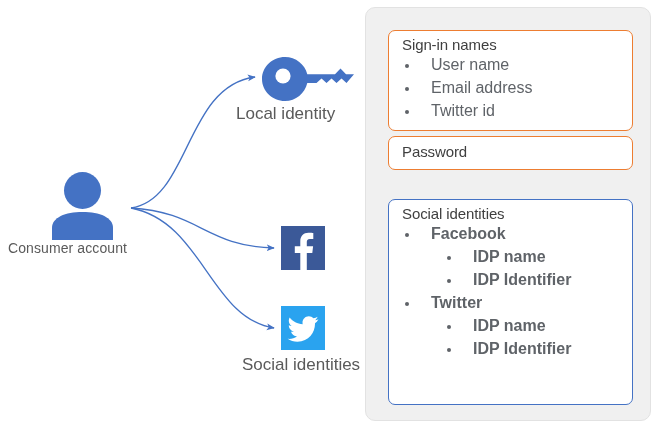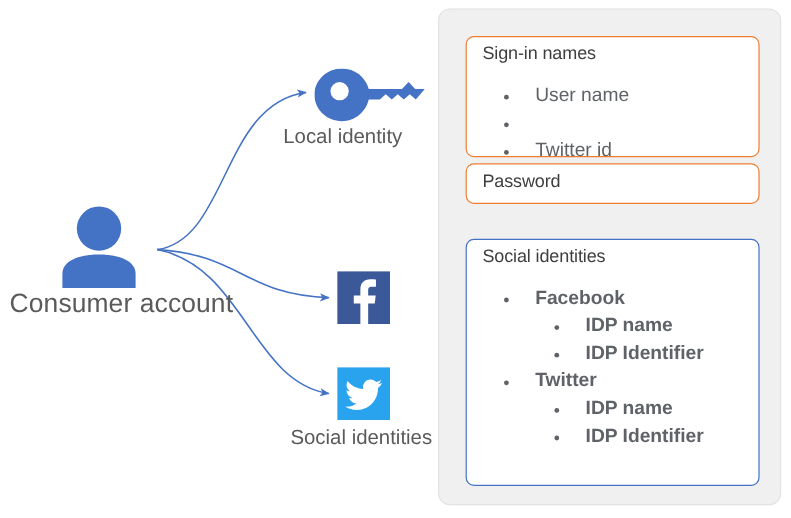--- a/index.html
+++ b/index.html
@@ -7,21 +7,21 @@
     width:659px;height:432px;position:relative;overflow:hidden;
     font-family:"Liberation Sans","DejaVu Sans",sans-serif;
     -webkit-font-smoothing:antialiased;
   }
   .stage{position:absolute;inset:0;}
 
   
   #person-icon{position:absolute;left:50px;top:170px;width:68px;height:72px;}
   #consumer-label{
     position:absolute;left:8px;top:240px;width:170px;
-    font-size:22px;color:#5a5a5a;white-space:nowrap;letter-spacing:.1px;
+    font-size:14px;color:#5a5a5a;white-space:nowrap;letter-spacing:.1px;
   }
 
   
   #arrow-layer{position:absolute;left:0;top:0;width:659px;height:432px;}
 
   
   #key-icon{position:absolute;left:262px;top:57px;width:92px;height:46px;}
   #local-identity-label{
     position:absolute;left:236px;top:104px;width:130px;
     font-size:17px;color:#5a5a5a;white-space:nowrap;
@@ -51,21 +51,21 @@
   #social-card{left:388px;top:199px;width:245px;height:206px;}
 
   .card-title{
     font-size:15px;font-weight:normal;color:#3f3f3f;letter-spacing:-.1px;
     white-space:nowrap;
   }
   #signin-card .card-title{position:absolute;left:13px;top:5px;}
   #password-card .card-title{position:absolute;left:13px;top:6px;}
   #social-card .card-title{position:absolute;left:13px;top:5px;}
 
-  ul.bullets{list-style:none;margin:15px;padding:0;}
+  ul.bullets{list-style:none;margin:0;padding:0;}
   .blist{position:absolute;left:10px;top:25px;right:4px;}
   .bline{position:relative;height:23px;font-size:16px;color:#5f6368;white-space:nowrap;}
   .bline .bullet{
     position:absolute;left:6px;top:8px;width:4px;height:4px;
     background:#5f6368;border-radius:50%;
   }
   .bline .btext{position:absolute;left:32px;top:0;}
   .bline.lvl2 .bullet{left:48px;}
   .bline.lvl2 .btext{left:74px;}
 
@@ -134,20 +134,21 @@
 
   <div id="signin-card" class="card orange">
     <div class="card-title">Sign-in names</div>
     <ul class="bullets blist">
       <li class="bline">
         <span class="bullet"></span>
         <span class="btext">User name</span>
       </li>
       <li class="bline">
         <span class="bullet"></span>
+        <span class="btext">Email address</span>
       </li>
       <li class="bline">
         <span class="bullet"></span>
         <span class="btext">Twitter id</span>
       </li>
     </ul>
   </div>
 
   <div id="password-card" class="card orange">
     <div class="card-title">Password</div>

